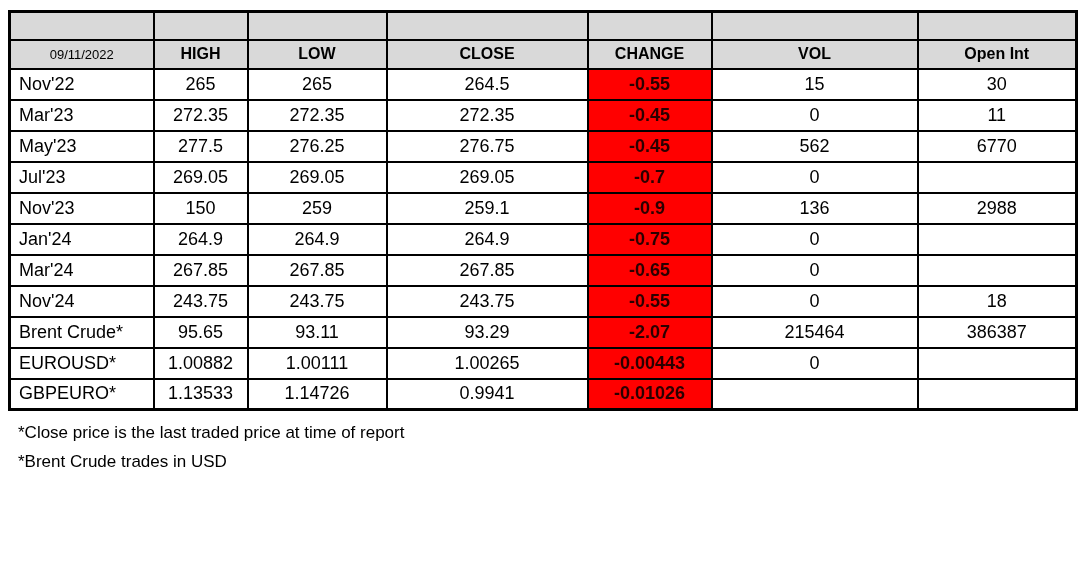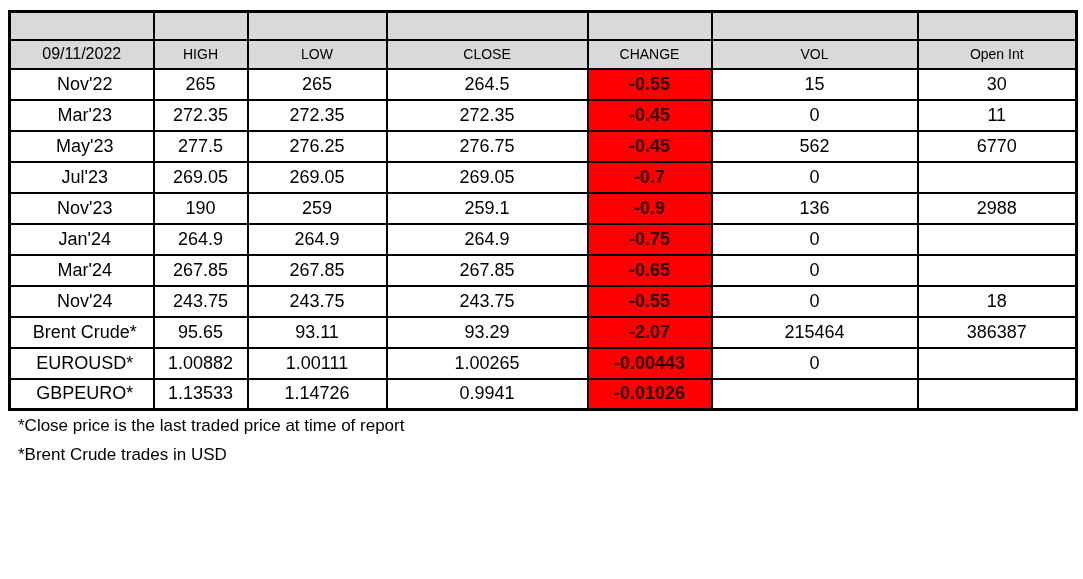--- a/index.html
+++ b/index.html
@@ -34,38 +34,39 @@
     vertical-align:middle;
     overflow:hidden;
     white-space:nowrap;
   }
   tr.spacer-row td{
     background:var(--header-fill);
     height:28px;
   }
   tr.header-row th{
     background:var(--header-fill);
-    font-weight:normal;
-    font-size:14px;
+    font-weight:bold;
+    font-size:16px;
     height:29px;
   }
   tr.header-row th.date-cell{
     font-weight:normal;
-    font-size:16px;
+    font-size:13px;
   }
   td.label-cell{
-    text-align:center;
+    text-align:left;
     padding-left:8px;
   }
   td.change-cell{
     background:var(--change-fill);
     color:var(--change-text);
     font-weight:bold;
   }
   .footnotes{
+    margin-top:7px;
     padding-left:10px;
     font-size:17px;
   }
   .footnote-line{
     line-height:29px;
   }
 </style>
 </head>
 <body>
 
@@ -132,21 +133,21 @@
           <td class="label-cell">Jul'23</td>
           <td>269.05</td>
           <td>269.05</td>
           <td>269.05</td>
           <td class="change-cell">-0.7</td>
           <td>0</td>
           <td></td>
         </tr>
         <tr>
           <td class="label-cell">Nov'23</td>
-          <td>190</td>
+          <td>150</td>
           <td>259</td>
           <td>259.1</td>
           <td class="change-cell">-0.9</td>
           <td>136</td>
           <td>2988</td>
         </tr>
         <tr>
           <td class="label-cell">Jan'24</td>
           <td>264.9</td>
           <td>264.9</td>

